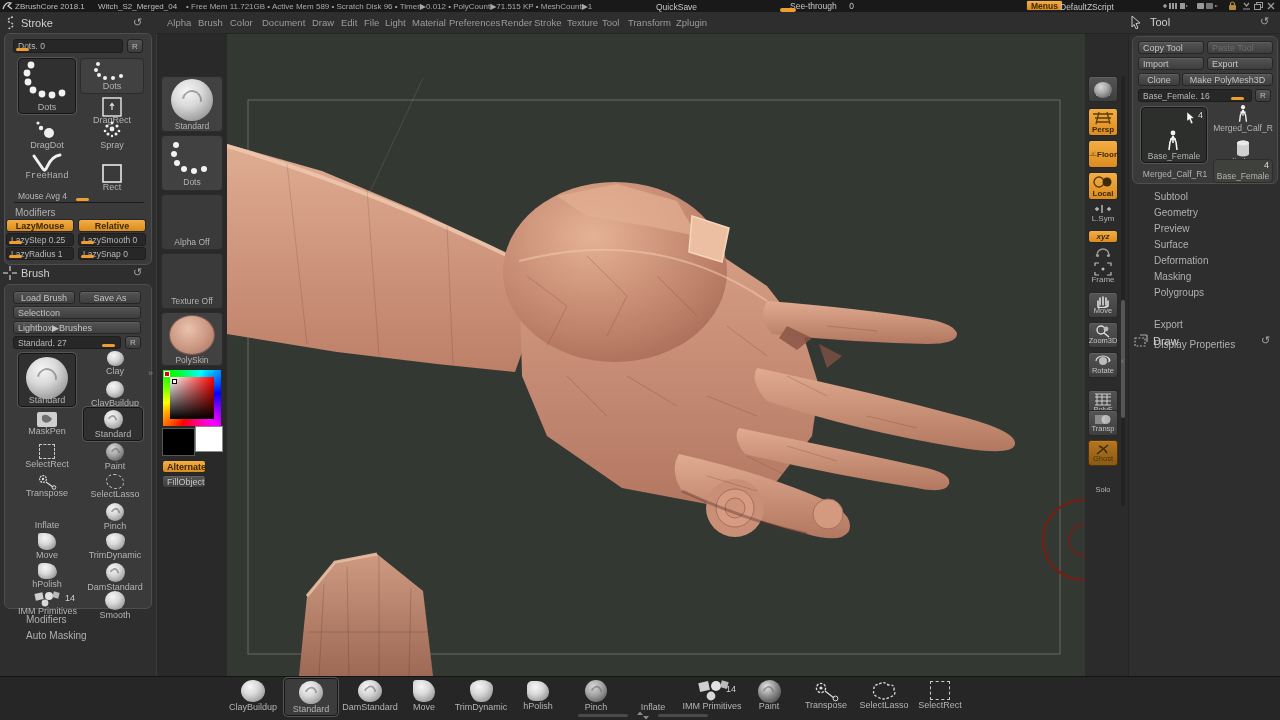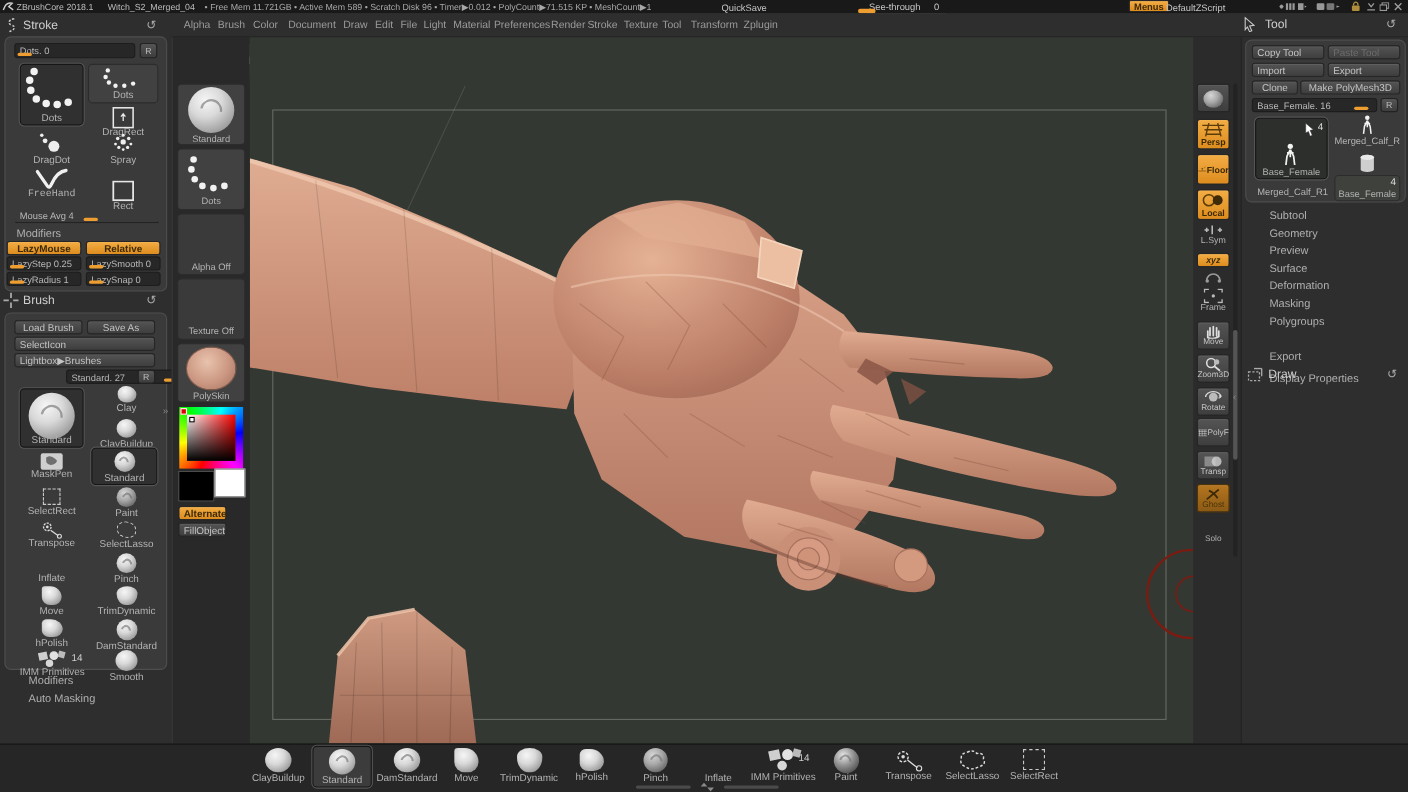--- a/index.html
+++ b/index.html
@@ -281,21 +281,21 @@
       <path d="M7,0 V5 M7,9 V14 M0,7 H5 M9,7 H14" stroke="#aaa" stroke-width="1.6"></path>
     </svg>
   <span class="abs hdr" style="left:21px;top:255px;font-weight:normal;">Brush</span>
   <span class="abs" style="left:133px;top:254px;font-size:11px;color:#a8a8a8;">↺</span>
 
   <div class="abs group" style="left:4px;top:272px;width:148px;height:325px;">
     <div class="abs btn" style="left:8px;top:6px;width:62px;height:13px;">Load Brush</div>
     <div class="abs btn" style="left:74px;top:6px;width:62px;height:13px;">Save As</div>
     <div class="abs btn" style="left:8px;top:21px;width:128px;height:13px;justify-content:flex-start;padding-left:4px;">SelectIcon</div>
     <div class="abs btn" style="left:8px;top:36px;width:128px;height:13px;justify-content:flex-start;padding-left:4px;">Lightbox▶Brushes</div>
-    <div class="abs sl" style="left:8px;top:51px;width:108px;height:13px;margin-left:47px;"><span>Standard. 27</span><i class="h" style="left:88px;"></i></div>
+    <div class="abs sl" style="left:8px;top:51px;width:108px;height:13px;"><span>Standard. 27</span><i class="h" style="left:88px;"></i></div>
     <div class="abs rbtn" style="left:120px;top:51px;width:16px;height:13px;">R</div>
 
     <div class="abs tile sel" style="left:13px;top:68px;width:58px;height:54px;">
       <div class="sphere swirl" style="width:42px;height:42px;margin:3px auto 0;"></div>
       <div class="lbl" style="position:absolute;bottom:1px;width:100%;">Standard</div>
     </div>
 
     <div class="abs" style="left:78px;top:66px;width:64px;height:28px;text-align:center;">
       <div class="sphere" style="width:17px;height:15px;margin:0 auto;border-radius:45% 55% 50% 50%;"></div>
       <div class="lbl">Clay</div>
@@ -573,21 +573,21 @@
     <span style="font-size:7.5px;margin-top:-2px;">Zoom3D</span>
   </div>
   <div class="abs btn" style="left:3px;top:318px;width:30px;height:26px;flex-direction:column;">
     <svg width="16" height="13" viewBox="0 0 16 13">
         <circle cx="8" cy="6" r="4" fill="#bbb"></circle>
         <path d="M1,6 a7,5 0 0 1 14,0" stroke="#ddd" stroke-width="1.2" fill="none"></path>
         <path d="M15,6 l-2,-1.5 M15,6 l-2.2,1" stroke="#ddd" stroke-width="1" fill="none"></path>
       </svg>
     <span style="font-size:7.5px;margin-top:-2px;">Rotate</span>
   </div>
-  <div class="abs btn" style="left:3px;top:346px;width:30px;height:26px;flex-direction:row;">
+  <div class="abs btn" style="left:3px;top:356px;width:30px;height:26px;flex-direction:column;">
     <svg width="18" height="13" viewBox="0 0 18 13">
         <path d="M1,12 H17 M1,8 H17 M1,4 H17 M3,1 V12 M8,1 V12 M13,1 V12 M1,1 H17" stroke="#ddd" stroke-width="0.9" fill="none"></path>
       </svg>
     <span style="font-size:7.5px;margin-top:-1px;">PolyF</span>
   </div>
   <div class="abs btn" style="left:3px;top:376px;width:30px;height:26px;flex-direction:column;">
     <svg width="18" height="13" viewBox="0 0 18 13">
         <rect x="1" y="2" width="10" height="9" fill="#8a8a8a"></rect>
         <circle cx="12" cy="6.5" r="4.5" fill="#cfcfcf" opacity="0.8"></circle>
       </svg>

